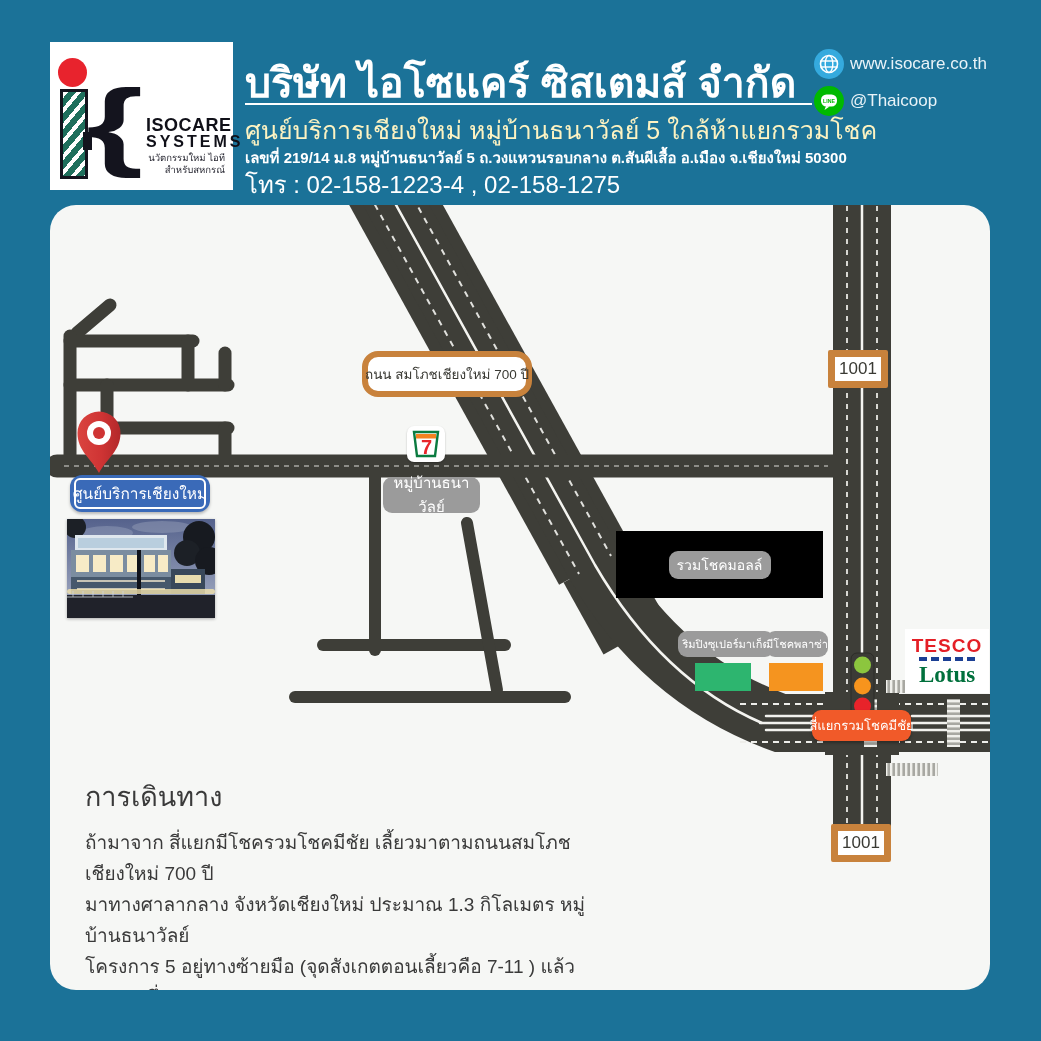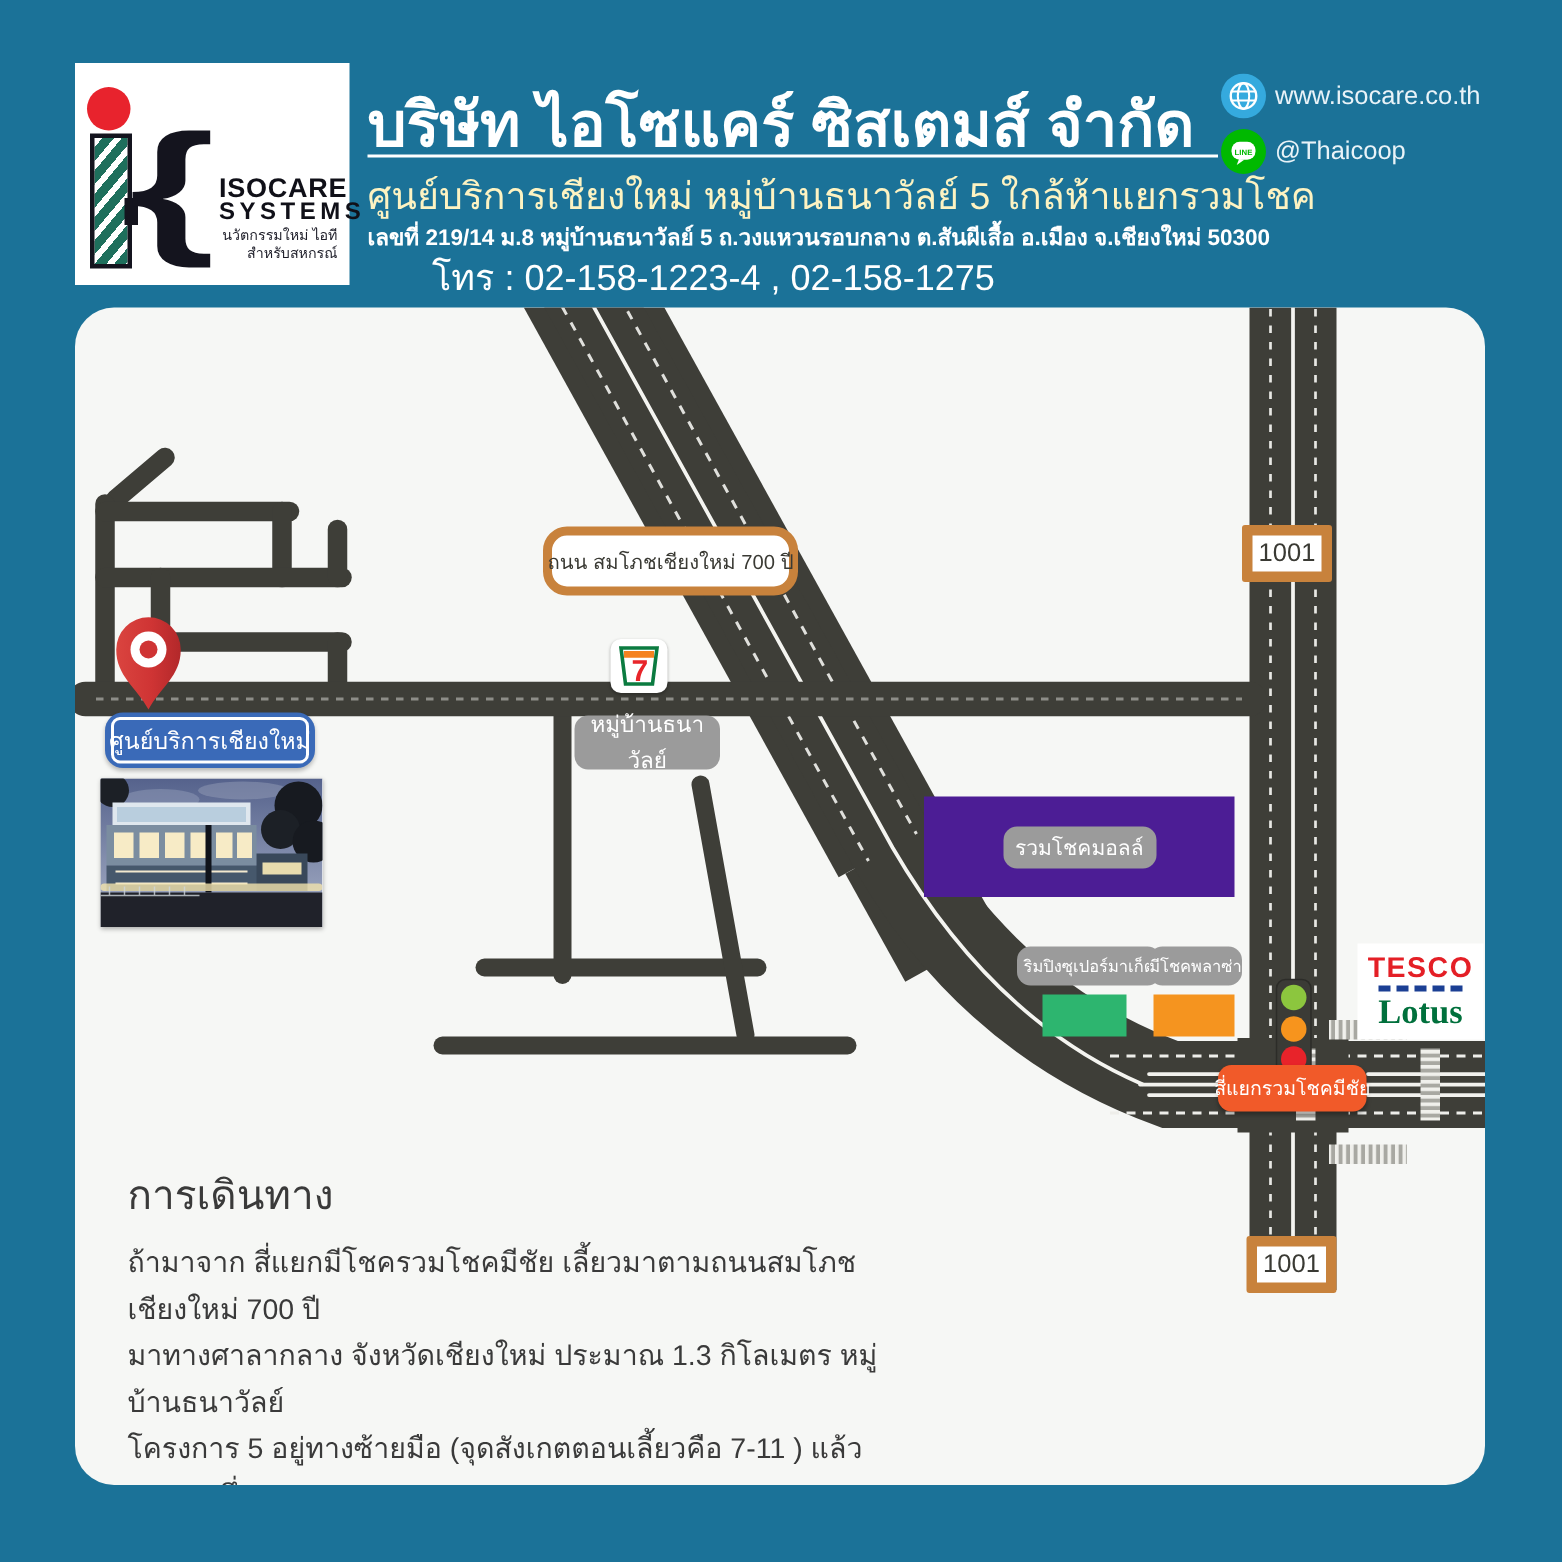--- a/index.html
+++ b/index.html
@@ -16,21 +16,21 @@
   .logo-brace{left:36px;top:36px;font-size:98px;line-height:92px;font-weight:bold;color:#14141e;
      transform:scaleX(1.5);transform-origin:left top;}
   .logo-name1{left:96px;top:73px;font-size:18px;font-weight:bold;color:#101018;letter-spacing:.5px;}
   .logo-name2{left:96px;top:91px;font-size:16px;font-weight:bold;color:#101018;letter-spacing:3px;}
   .logo-tag{left:88px;top:110px;width:87px;font-size:9.5px;line-height:12px;color:#1d1d28;text-align:right;}
 
   .hdr-title{left:245px;top:50px;font-size:41px;font-weight:bold;color:#ffffff;}
   .hdr-divider{left:245px;top:103px;width:567px;height:2px;background:#ffffff;}
   .hdr-sub{left:245px;top:110px;font-size:25px;color:#fdf3c2;}
   .hdr-addr{left:245px;top:146px;font-size:15px;font-weight:bold;color:#ffffff;}
-  .hdr-phone{left:245px;top:165px;font-size:24px;color:#ffffff;margin-left:43px;}
+  .hdr-phone{left:245px;top:165px;font-size:24px;color:#ffffff;}
 
   .contact-row{display:flex;align-items:center;gap:6px;color:#e9f3f8;font-size:17px;}
   .contact-web{left:814px;top:49px;}
   .contact-line{left:814px;top:86px;}
   .cicon{width:30px;height:30px;border-radius:50%;display:block;}
 
   
   .map{left:50px;top:205px;width:940px;height:785px;background:#f6f7f5;border-radius:26px;overflow:hidden;}
   .map svg.roads{position:absolute;left:0;top:0;}
 
@@ -42,21 +42,21 @@
          border-radius:16px;display:flex;align-items:center;justify-content:center;
          font-size:13.5px;color:#3a3a34;white-space:nowrap;}
   .badge-top{left:778px;top:145px;width:46px;height:24px;}
   .badge-bottom{left:781px;top:619px;width:46px;height:24px;}
   .village-pill{left:333px;top:272px;width:97px;height:36px;font-size:15px;}
   .center-pill{left:20px;top:270px;width:140px;height:37px;background:#3a6ab8;border-radius:12px;
         box-shadow:0 2px 3px rgba(0,0,0,.25);display:flex;align-items:center;justify-content:center;}
   .center-pill .inner{width:128px;height:27px;border:2px solid #ffffff;border-radius:6px;display:flex;
         align-items:center;justify-content:center;color:#ffffff;font-size:15.5px;white-space:nowrap;}
   .photo{left:17px;top:314px;width:148px;height:99px;box-shadow:0 1px 3px rgba(0,0,0,.3);}
-  .mall-box{left:566px;top:326px;width:207px;height:67px;background:#4c1d95;display:flex;
+  .mall-box{left:566px;top:326px;width:207px;height:67px;background:#000000;display:flex;
         align-items:center;justify-content:center;}
   .mall-pill{width:102px;height:28px;font-size:14px;}
   .rimping-pill{left:628px;top:426px;width:96px;height:26px;font-size:11px;}
   .meechok-pill{left:716px;top:426px;width:62px;height:26px;font-size:11px;}
   .green-box{left:645px;top:458px;width:56px;height:28px;background:#2db56f;}
   .orange-box{left:719px;top:458px;width:54px;height:28px;background:#f5941f;}
   .tesco-box{left:855px;top:424px;width:84px;height:64px;background:#ffffff;display:flex;flex-direction:column;
         align-items:center;justify-content:center;line-height:1;}
   .tesco-t{font-size:19px;font-weight:bold;color:#e41f26;letter-spacing:1px;}
   .tesco-dash{width:56px;border-top:4px dashed #1b3f94;margin:2px 0;}

